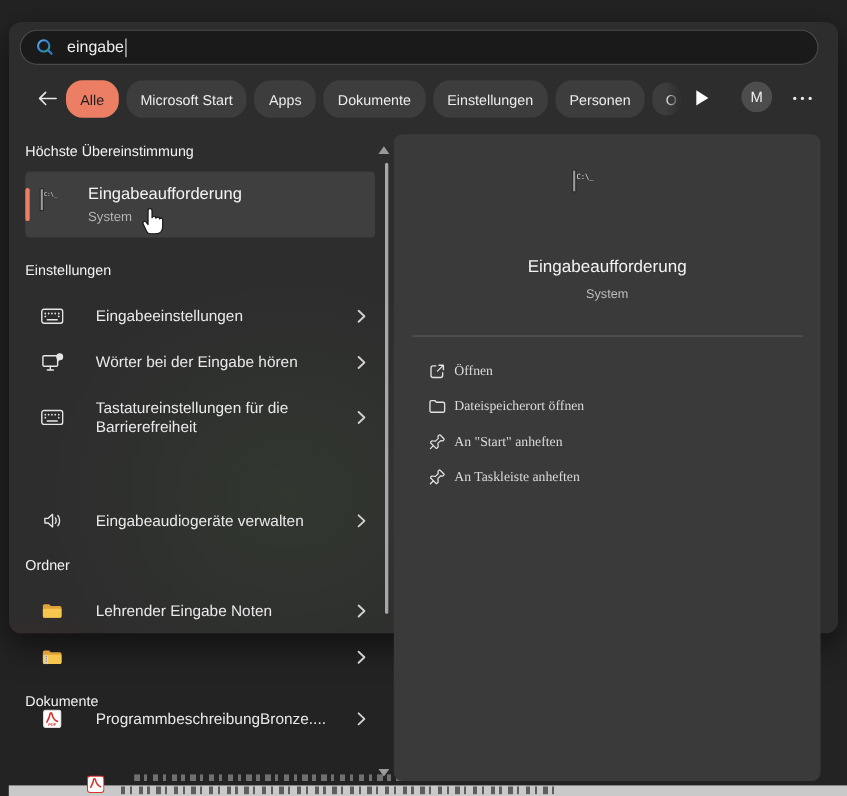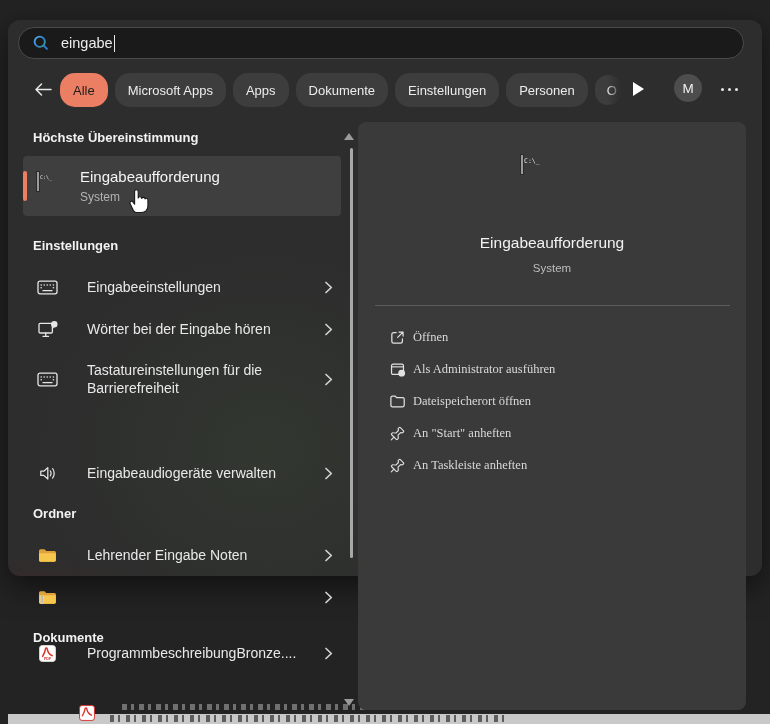--- a/index.html
+++ b/index.html
@@ -41,21 +41,21 @@
   .pill-frag { position:relative; width:26px; padding:0 0 0 12px; overflow:hidden; }
   .pill-frag .fade { position:absolute; right:0; top:0; width:14px; height:100%;
      background:linear-gradient(90deg, rgba(45,45,45,0), #2d2d2d); }
   .play-btn { position:absolute; left:618px; top:5px; width:24px; height:22px; display:flex; align-items:center; justify-content:center; cursor:pointer; }
   .play-tri { width:0; height:0; border-top:7px solid transparent; border-bottom:7px solid transparent; border-left:11px solid #ffffff; }
   .avatar { position:absolute; left:666px; top:1px; width:28px; height:28px; border-radius:50%;
     background:#4d4d4d; color:#f0f0f0; font-size:13.5px; display:flex; align-items:center; justify-content:center; cursor:pointer; }
   .more-btn { position:absolute; left:706px; top:8px; width:30px; height:16px; display:flex; gap:4px; align-items:center; justify-content:center; cursor:pointer; }
   .dot { width:3px; height:3px; border-radius:50%; background:#e8e8e8; }
   
-  .sec-header { position:absolute; left:25px; font-size:13px; font-weight:bold; color:#f2f2f2;text-align:center; }
+  .sec-header { position:absolute; left:15px; font-size:13px; font-weight:normal; color:#f2f2f2;text-align:center; }
   .row { position:absolute; left:15px; width:320px; height:42px; display:flex; align-items:center;
          padding:0 10px 0 13px; border-radius:4px; cursor:pointer; }
   .row .ic { width:23px; display:flex; justify-content:center; flex:0 0 23px; }
   .row .lbl { margin-left:28px; font-size:14px; color:#e9e9e9; line-height:18px; flex:1 1 auto; max-width:218px; }
   .row .chev { margin-left:auto; display:flex; }
   .row-best {
     position:absolute; left:15px; top:136px; width:318px; height:60px;
     background:#3f3f3f; border-radius:4px; cursor:pointer;
   }
   .row-best .accent-bar { position:absolute; left:0; top:15px; width:3.5px; height:30px; border-radius:2px; background:#EC7F63; }
@@ -123,21 +123,21 @@
   </div>
 
   <div class="tabsrow">
     <div class="back-btn">
       <svg width="19" height="15" viewBox="0 0 19 15">
         <path d="M17 7.5 H2 M7.5 2 L2 7.5 L7.5 13" fill="none" stroke="#e8e8e8" stroke-width="1.5" stroke-linecap="round" stroke-linejoin="round"></path>
       </svg>
     </div>
     <div class="pills">
       <div class="pill active">Alle</div>
-      <div class="pill">Microsoft Apps</div>
+      <div class="pill">Microsoft Start</div>
       <div class="pill">Apps</div>
       <div class="pill">Dokumente</div>
       <div class="pill">Einstellungen</div>
       <div class="pill">Personen</div>
       <div class="pill pill-frag">
         <span>O</span>
         <span class="fade"></span>
       </div>
     </div>
     <div class="play-btn">
@@ -315,30 +315,20 @@
       <div class="pv-row">
         <span class="ic">
           <svg width="17" height="17" viewBox="0 0 18 18">
               <path d="M7.6 3.8 H5 C3.8 3.8 3 4.6 3 5.8 V13 C3 14.2 3.8 15 5 15 H12.2 C13.4 15 14.2 14.2 14.2 13 V10.4" fill="none" stroke="#e2e2e2" stroke-width="1.3" stroke-linecap="round"></path>
               <path d="M10.6 3.2 H14.9 V7.5 M14.5 3.6 L9.2 8.9" fill="none" stroke="#e2e2e2" stroke-width="1.3" stroke-linecap="round" stroke-linejoin="round"></path>
             </svg>
         </span>
         <span class="lbl">Öffnen</span>
       </div>
 
-      <div class="pv-row">
-        <span class="ic">
-          <svg width="17" height="17" viewBox="0 0 18 18">
-              <rect x="2.7" y="3.4" width="12.6" height="10.8" rx="1.6" fill="none" stroke="#e2e2e2" stroke-width="1.3"></rect>
-              <path d="M3 6.2 H15" stroke="#e2e2e2" stroke-width="1.2"></path>
-              <circle cx="13.4" cy="12.9" r="3.6" fill="#e2e2e2"></circle>
-            </svg>
-        </span>
-        <span class="lbl">Als Administrator ausführen</span>
-      </div>
 
       <div class="pv-row">
         <span class="ic">
           <svg width="17" height="16" viewBox="0 0 18 16">
               <path d="M2 12.6 V4.4 C2 3.6 2.6 2.9 3.5 2.9 H6.6 L8.2 4.5 H14.6 C15.5 4.5 16.1 5.2 16.1 6 V12.6 C16.1 13.4 15.5 14.1 14.6 14.1 H3.5 C2.6 14.1 2 13.4 2 12.6 Z" fill="none" stroke="#e2e2e2" stroke-width="1.3" stroke-linejoin="round"></path>
             </svg>
         </span>
         <span class="lbl">Dateispeicherort öffnen</span>
       </div>
 

